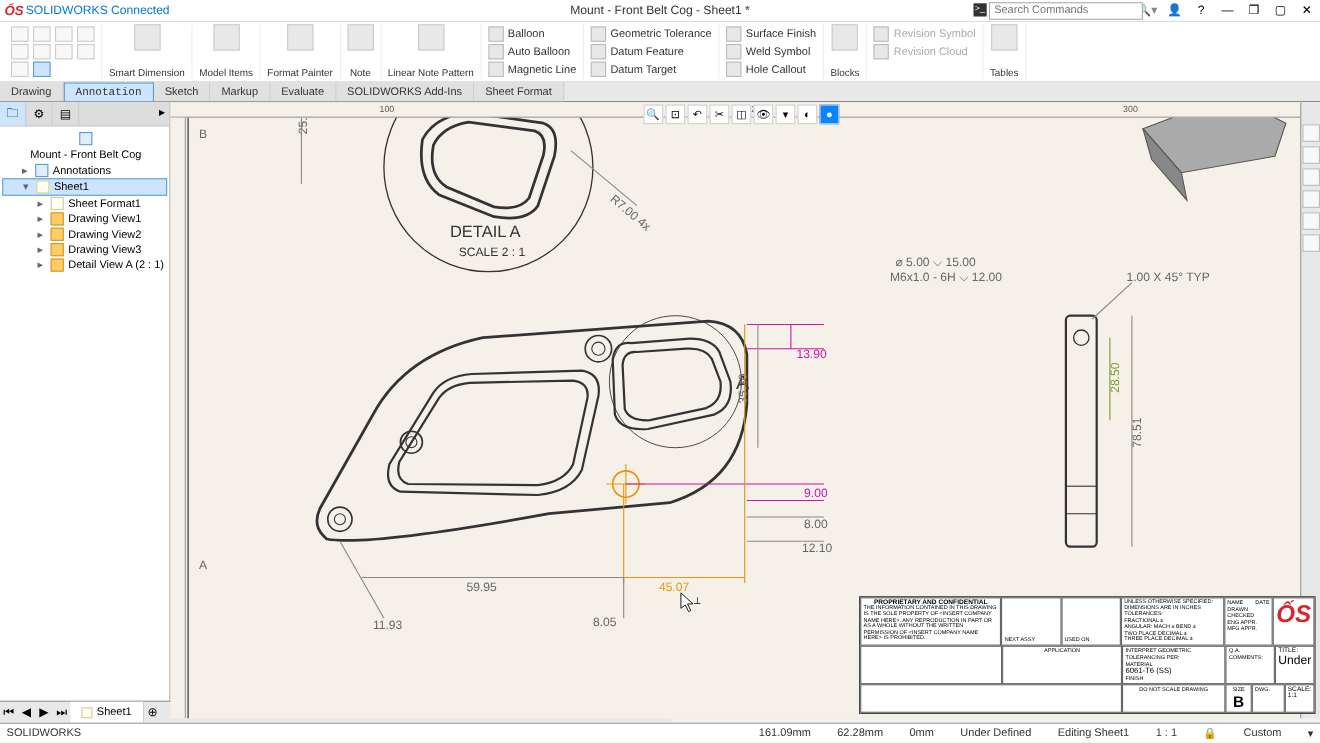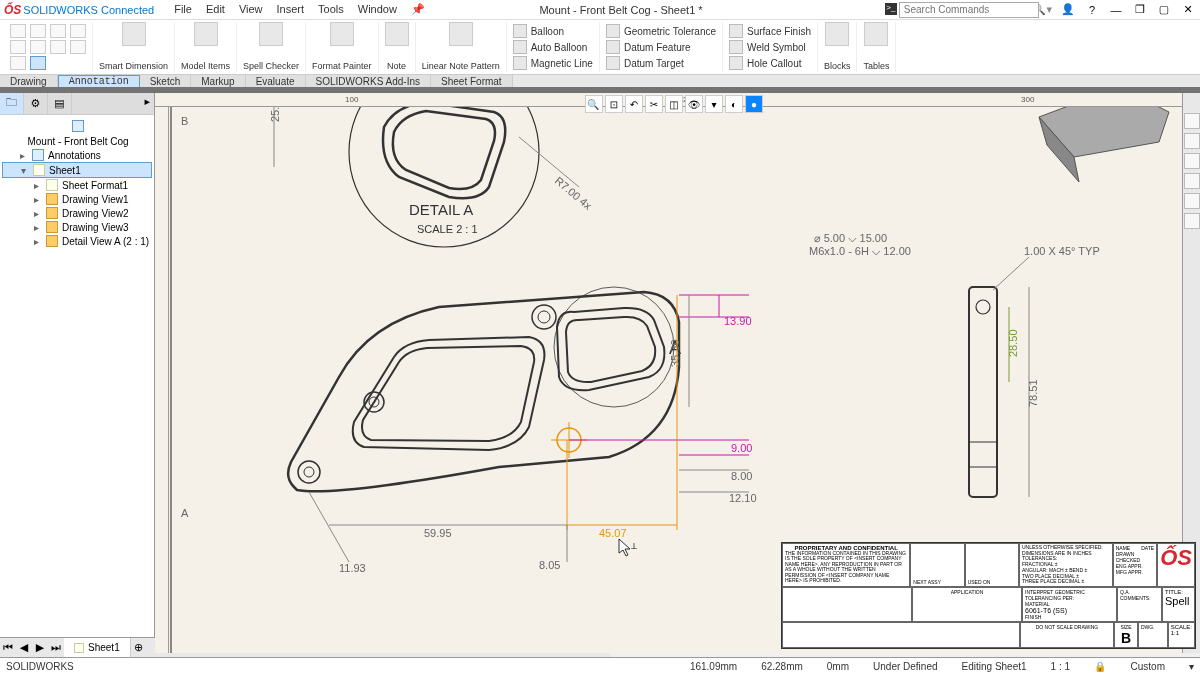--- a/index.html
+++ b/index.html
@@ -4,40 +4,40 @@
 <style>
 * { box-sizing: border-box; margin: 0; padding: 0; font-family: "Segoe UI", Arial, sans-serif; }
 body { width: 1200px; height: 675px; overflow: hidden; background: #f0f0f0; position: relative; font-size: 11px; }
 
 
 .titlebar { height: 20px; background: #fff; display: flex; align-items: center; padding: 0 4px; border-bottom: 1px solid #ddd; }
 .logo { color: #d9252e; font-weight: bold; font-style: italic; font-size: 12px; margin-right: 2px; }
 .brand { color: #0078d4; font-size: 11px; margin-right: 20px; }
 .menus { display: flex; gap: 14px; }
 .menus span { color: #333; cursor: pointer; }
-.doc-title { position: absolute; left: 50%; transform: translateX(-50%); color: #333; margin-left: 21px; }
+.doc-title { position: absolute; left: 50%; transform: translateX(-50%); color: #333; }
 .win-controls { margin-left: auto; display: flex; gap: 8px; align-items: center; }
 .search-cmd { width: 140px; height: 16px; border: 1px solid #aaa; font-size: 10px; padding: 0 16px 0 4px; color: #888; position: relative; }
 .win-btn { width: 16px; height: 14px; display: flex; align-items: center; justify-content: center; font-size: 11px; }
 
 
 .ribbon { height: 55px; background: #fff; border-bottom: 1px solid #ccc; display: flex; padding: 2px 4px; }
 .rgroup { display: flex; flex-direction: column; align-items: center; padding: 0 6px; border-right: 1px solid #eee; justify-content: space-between; }
 .rgroup .icon { width: 24px; height: 24px; background: #e8e8e8; border: 1px solid #ccc; margin-bottom: 2px; }
 .rgroup .lbl { font-size: 9px; color: #333; text-align: center; line-height: 1.1; }
 .rlist { display: flex; flex-direction: column; gap: 2px; padding: 2px 6px; border-right: 1px solid #eee; }
 .rlist span { font-size: 10px; color: #333; white-space: nowrap; display: flex; align-items: center; gap: 4px; }
 .rlist .ico { width: 14px; height: 14px; background: #e8e8e8; border: 1px solid #bbb; display: inline-block; }
 .rlist.dim span { color: #aaa; }
 .quick-access { display: flex; flex-direction: column; gap: 2px; padding: 2px 6px; border-right: 1px solid #eee; }
 .qa-row { display: flex; gap: 4px; }
 .qa-btn { width: 16px; height: 14px; background: #f8f8f8; border: 1px solid #ccc; }
 
 
-.tabstrip { height: 18px; background: #e8e8e8; border-bottom: 6px solid #737373; display: flex; }
+.tabstrip { height: 18px; background: #e8e8e8; border-bottom: 1px solid #737373; display: flex; }
 .tab { height: 100%; padding: 0 10px; font-size: 10px; color: #333; border-right: 1px solid #ccc; display: flex; align-items: center; background: #e0e0e0; cursor: pointer; }
 .tab.active { background: #cde4ff; border: 1px solid #5a9fd4; border-bottom: none; font-family: Liberation Mono, monospace; }
 
 
 .main { display: flex; height: 560px; }
 .leftpane { width: 155px; background: #fff; border-right: 1px solid #999; display: flex; flex-direction: column; }
 .lp-tabs { height: 22px; display: flex; border-bottom: 1px solid #ccc; background: #ddd; }
 .lp-tab { width: 24px; border-right: 1px solid #ccc; display: flex; align-items: center; justify-content: center; }
 .lp-tab.active { background: #cde4ff; }
 .tree { padding: 4px 2px; font-size: 10px; }
@@ -87,29 +87,20 @@
 .dim-text.mag { fill: #c917a8; }
 .dim-text.orange { fill: #e8950a; }
 .dim-text.green { fill: #7a9b2e; }
 </style>
 </head>
 <body>
 
 <div class="titlebar">
   <span class="logo">ỐS</span>
   <span class="brand">SOLIDWORKS Connected</span>
-  <div class="menus">
-    <span>File</span>
-    <span>Edit</span>
-    <span>View</span>
-    <span>Insert</span>
-    <span>Tools</span>
-    <span>Window</span>
-    <span>📌</span>
-  </div>
   <span class="doc-title">Mount - Front Belt Cog - Sheet1 *</span>
   <div class="win-controls">
     <div style="position:relative"><span style="position:absolute;left:-14px;top:1px;width:12px;height:12px;background:#333;color:#fff;font-size:8px;text-align:center">&gt;_</span>
     <input class="search-cmd" placeholder="Search Commands" style=""></div>
     <span style="color:#888;margin-left:-14px">🔍▾</span>
     <span class="win-btn">👤</span>
     <span class="win-btn">?</span>
     <span class="win-btn">—</span>
     <span class="win-btn">❐</span>
     <span class="win-btn">▢</span>
@@ -141,25 +132,20 @@
       <div class="lbl">Smart
 Dimension</div>
     </div>
   <div class="rgroup">
       <div class="icon"></div>
       <div class="lbl">Model
 Items</div>
     </div>
   <div class="rgroup">
       <div class="icon"></div>
-      <div class="lbl">Spell
-Checker</div>
-    </div>
-  <div class="rgroup">
-      <div class="icon"></div>
       <div class="lbl">Format
 Painter</div>
     </div>
   <div class="rgroup">
       <div class="icon"></div>
       <div class="lbl">Note</div>
     </div>
   <div class="rgroup">
       <div class="icon"></div>
       <div class="lbl">Linear Note
@@ -204,20 +190,30 @@
       </span>
     <span>
         <i class="ico"></i>
         <span>Hole Callout</span>
       </span>
   </div>
   <div class="rgroup">
       <div class="icon"></div>
       <div class="lbl">Blocks</div>
     </div>
+  <div class="rlist dim">
+    <span>
+        <i class="ico"></i>
+        <span>Revision Symbol</span>
+      </span>
+    <span>
+        <i class="ico"></i>
+        <span>Revision Cloud</span>
+      </span>
+  </div>
   <div class="rgroup">
       <div class="icon"></div>
       <div class="lbl">Tables</div>
     </div>
 </div>
 
 <div class="tabstrip">
   <div class="tab">Drawing</div>
   <div class="tab active">Annotation</div>
   <div class="tab">Sketch</div>
@@ -468,21 +464,21 @@
           <div>MATERIAL</div>
           <div style="font-size:7px">6061-T6 (SS)</div>
           <div>FINISH</div>
         </div>
         <div class="tb-cell" style="width:45px;font-size:5px">
           <div>Q.A.</div>
           <div>COMMENTS:</div>
         </div>
         <div class="tb-cell" style="flex:1">
           <div style="font-size:6px">TITLE:</div>
-          <div style="font-size:11px">Spell</div>
+          <div style="font-size:11px">Under</div>
         </div>
       </div>
       <div class="tb-row">
         <div class="tb-cell" style="width:240px"></div>
         <div class="tb-cell" style="width:95px;font-size:5px;text-align:center">DO NOT SCALE DRAWING</div>
         <div class="tb-cell" style="width:24px;text-align:center">
           <div style="font-size:5px">SIZE</div>
           <div style="font-size:14px;font-weight:bold">B</div>
         </div>
         <div class="tb-cell" style="width:30px;font-size:5px">DWG.</div>

